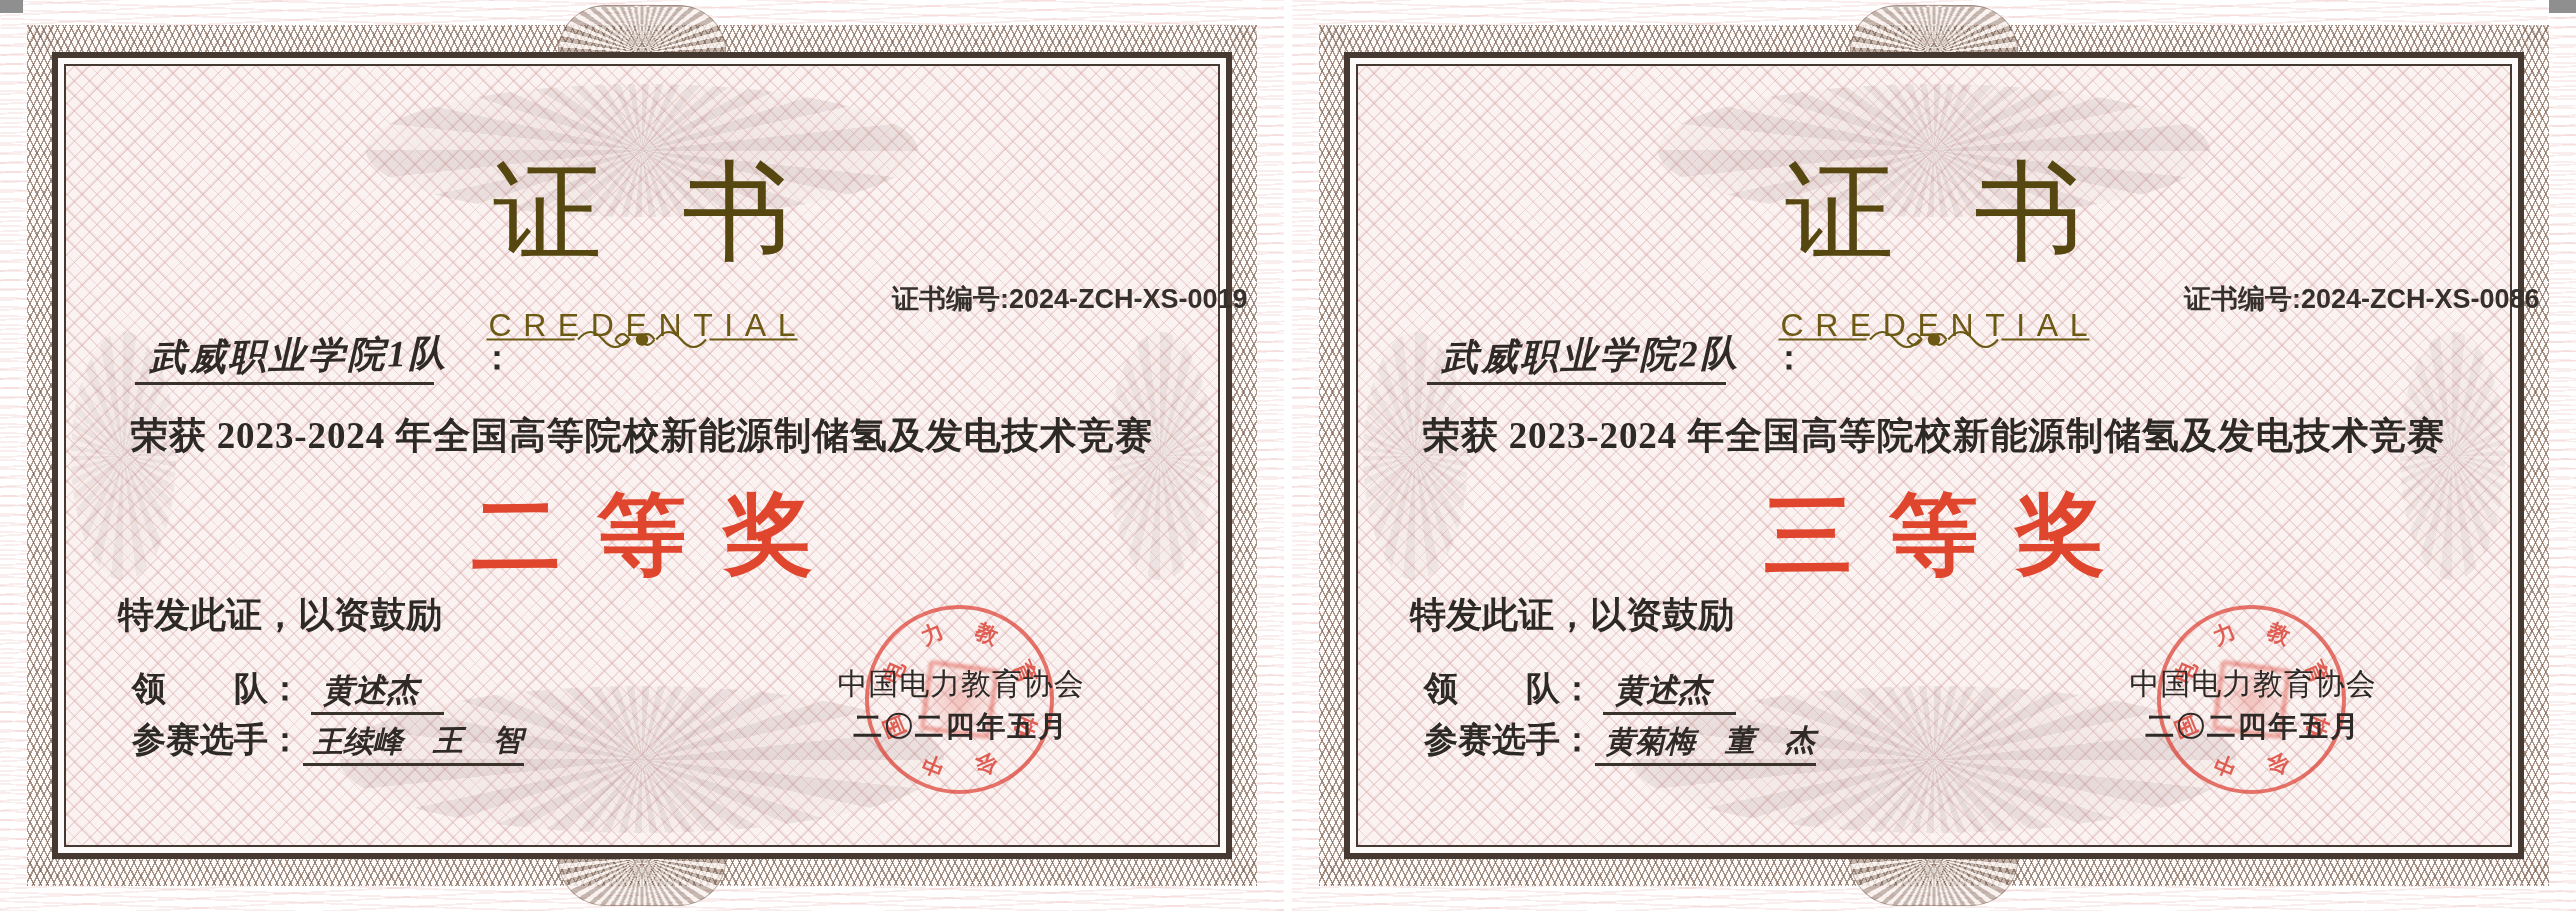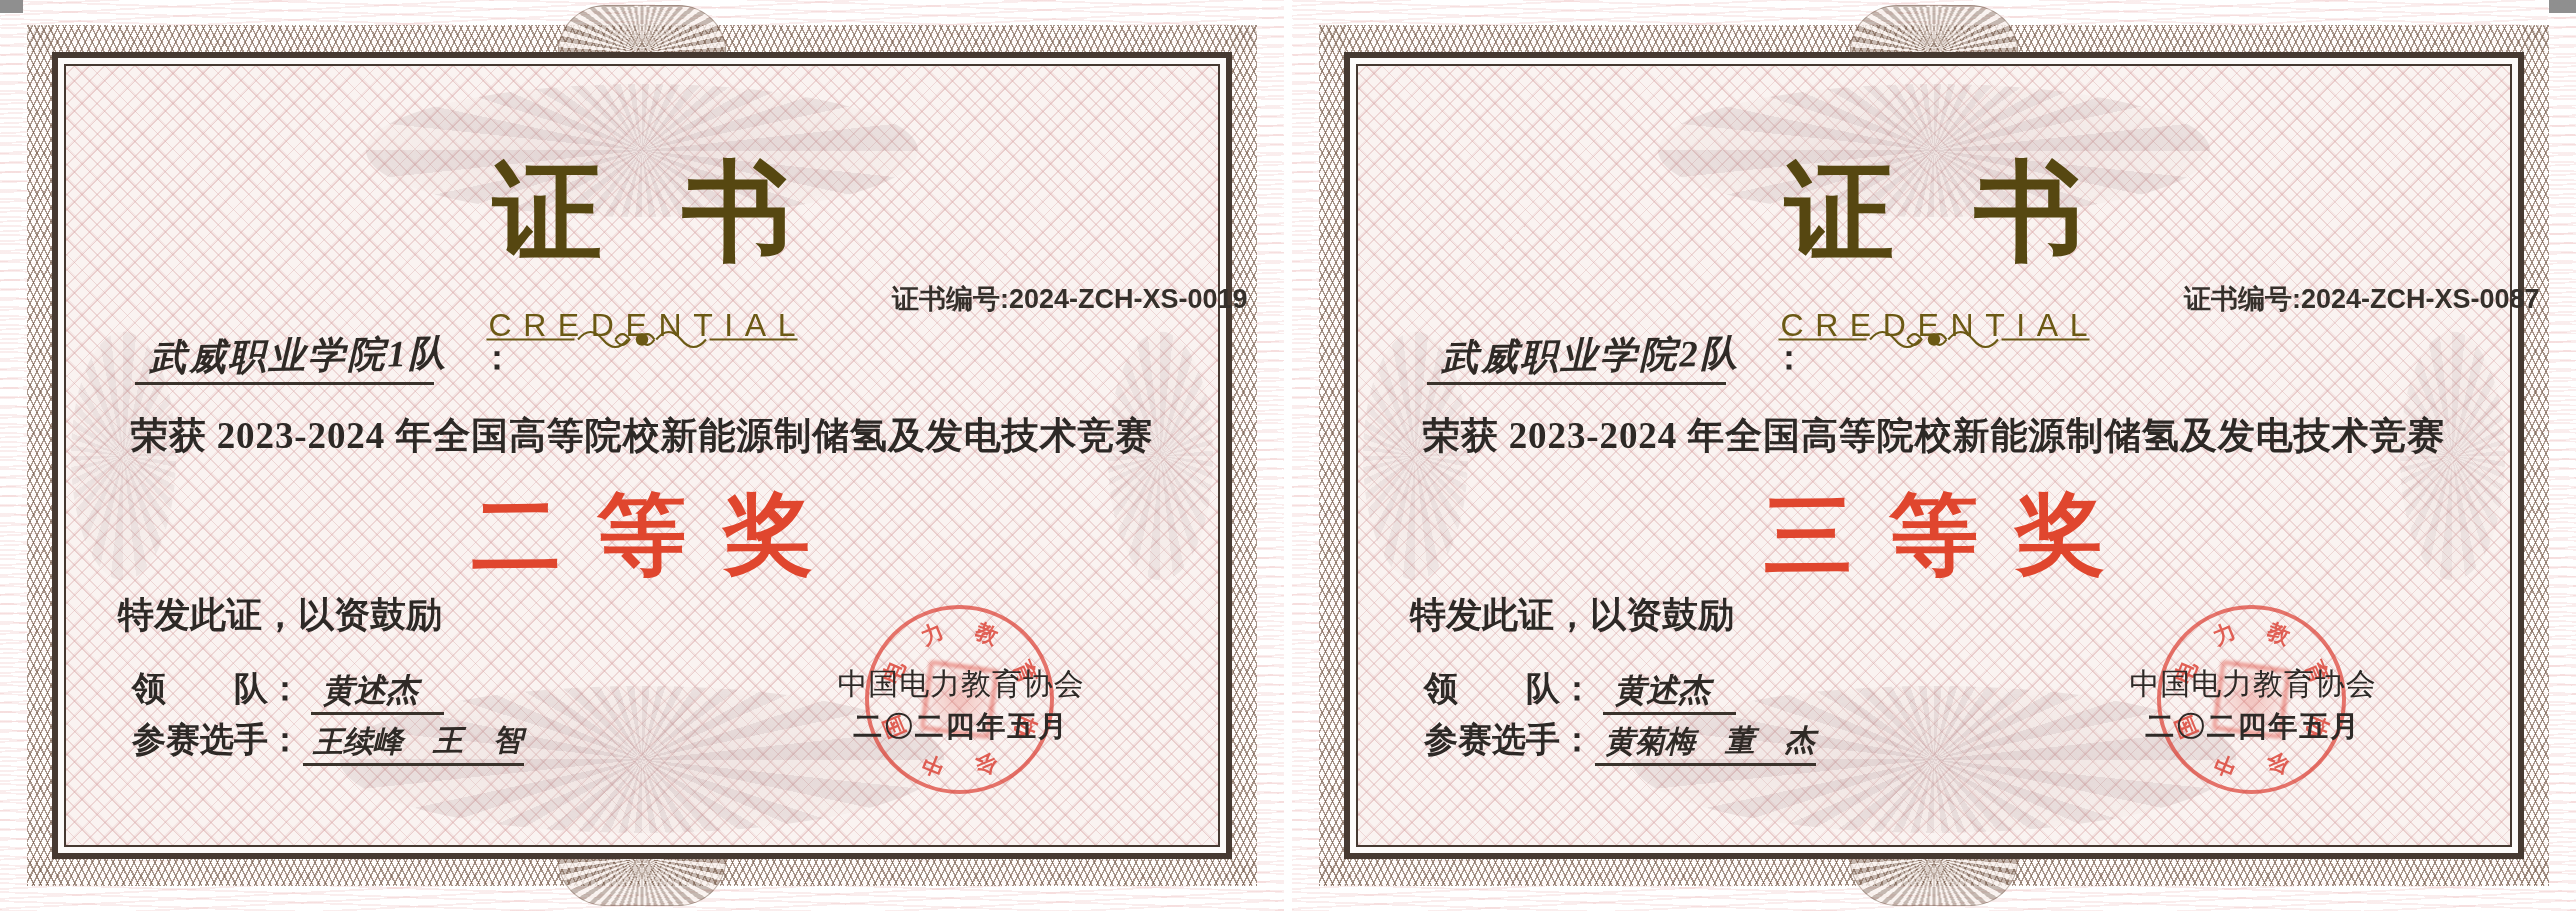--- a/index.html
+++ b/index.html
@@ -64,21 +64,21 @@
   .rosette-bottom { left:50%; bottom:77px; width:605px; height:147px; transform:translateX(-50%); }
   .rosette-left   { left:69px;  top:50%; width:105px; height:249px; transform:translateY(-50%); opacity:.38; }
   .rosette-right  { right:69px; top:50%; width:105px; height:249px; transform:translateY(-50%); opacity:.38; }
   
   .chip { position:absolute; background:#8f8f8f; }
   .chip-tl { left:0; top:0; width:23px; height:13.3px; }
   .chip-tr { right:0; top:0; width:27px; height:13.3px; }
   
   .title {
     position:absolute; top:153px; left:0; width:100%; text-align:center;
-    font-size:109px; font-weight:bold; color:#564711;
+    font-size:109px; font-weight:normal; color:#564711;
     letter-spacing:80px; text-indent:80px; line-height:1.1;
   }
   .subtitle {
     position:absolute; top:283px; left:0; width:100%; text-align:center;
     font-family:"Liberation Sans","DejaVu Sans",sans-serif;
     font-size:32px; color:#6b5914; letter-spacing:11.6px; text-indent:11.6px;margin-top:24px;
   }
   .flourish { position:absolute; top:326px; left:50%; transform:translateX(-50%); }
   .cert-number {
     position:absolute; top:281px; left:892px;
@@ -215,21 +215,21 @@
       <g stroke="#6b5914" fill="none" stroke-width="2.4">
         <path d="M5 15 H104"></path>
           <path d="M256 15 H355"></path>
         <path d="M108 15 q14 -17 28 0 q14 17 28 0"></path>
         <path d="M196 15 q14 -17 28 0 q14 17 28 0"></path>
         <path d="M150 15 q8 -12 16 0 q-8 12 -16 0"></path>
         <path d="M194 15 q-8 -12 -16 0 q8 12 16 0"></path>
       </g>
       <circle cx="180" cy="15" r="7" fill="#6b5914"></circle>
     </svg>
-    <div class="cert-number">证书编号:2024-ZCH-XS-0087</div>
+    <div class="cert-number">证书编号:2024-ZCH-XS-0086</div>
 
     <div class="team-name hand">武威职业学院2队</div>
     <div class="team-line"></div>
     <div class="team-colon">：</div>
 
     <div class="body-line">荣获 2023-2024 年全国高等院校新能源制储氢及发电技术竞赛</div>
     <div class="award">三等奖</div>
     <div class="grant-line">特发此证，以资鼓励</div>
 
     <div class="leader-row row-label">领　　队：</div>

